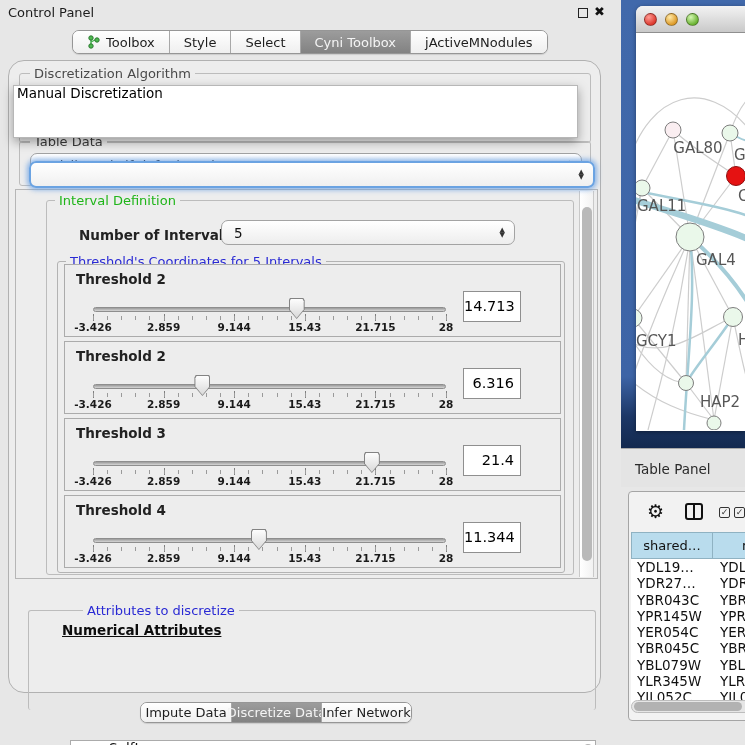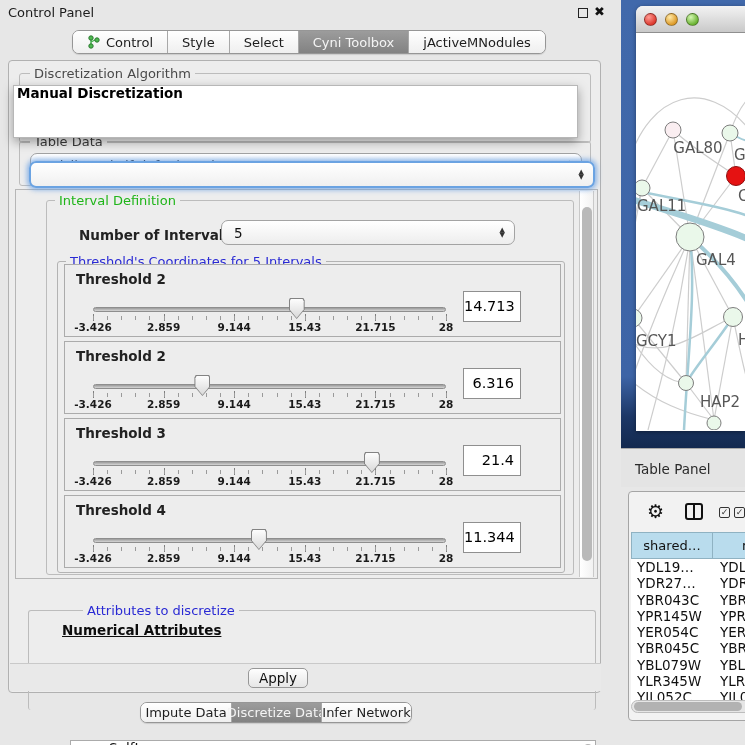--- a/index.html
+++ b/index.html
@@ -19,21 +19,21 @@
                box-shadow:0 1px 1px rgba(0,0,0,.12); }
   .seg { display:flex; align-items:center; justify-content:center; padding:0 14px;
          font-size:13px; color:#1d1d1d; background:linear-gradient(#ffffff,#efefef);
          border-left:1px solid #a8a8a8; white-space:nowrap; }
   .seg:first-child { border-left:none; }
   .seg.selected { background:linear-gradient(#9c9c9c,#828282); color:#f4f4f4; }
   .top-tabs { left:72px; top:30px; }
   .bottom-tabs { left:140px; top:702px; }
 
   .main-panel { position:absolute; left:8px; top:60px; width:593px; height:633px;
-                background:#ededed; border:1px solid #b1b1b1; border-radius:4px; }
+                background:#ededed; border:1px solid #b1b1b1; border-radius:16px; }
 
   .groupbox { position:absolute; border:1px solid #bcbcbc; border-radius:3px; }
   .grouplabel { position:absolute; top:-8px; background:#ededed; padding:0 4px; font-size:13px; }
   .gl-gray  { color:#4a4a4a; }
   .gl-green { color:#1fb519; }
   .gl-blue  { color:#2a2ad4; }
 
   .combo { position:absolute; background:linear-gradient(#ffffff,#ededed); border:1px solid #a3a3a3;
            border-radius:7px; display:flex; align-items:center; padding:0 26px 0 12px;
            font-size:13.5px; color:#111; }
@@ -42,21 +42,21 @@
 
   
   .combo-focus { left:20px; top:100px; width:566px; height:27px;
                  border:2px solid #6ba3e2; box-shadow:0 0 5px 2px rgba(106,160,228,.75);
                  background:linear-gradient(#ffffff,#f0f0f0); z-index:3; }
 
   .popup { position:absolute; left:4px; top:24px; width:565px; height:53px; background:#fff;
            border:1px solid #b7b7b7; box-shadow:0 4px 10px rgba(0,0,0,.35); z-index:5; }
   .popup-prompt { text-align:center; color:#b3b3b3; font-size:13.5px; padding-top:3px; height:19px; }
   .popup-item { font-size:13.5px; padding:0 3px; height:15.5px; line-height:15.5px; color:#000; }
-  .popup-item.bold { font-weight:bold; }
+  .popup-item.bold { font-weight:normal; }
 
   
   .scroll-region { position:absolute; left:6px; top:128px; width:583px; height:390px;
                    background:#ededed; border:1px solid #b6b6b6; }
   .vtrack { position:absolute; right:3px; top:1px; width:15px; height:386px;
             background:linear-gradient(90deg,#ffffff,#f2f2f2);
             border-left:1px solid #c9c9c9; border-right:1px solid #c9c9c9; }
   .vthumb { position:absolute; left:2px; width:10px; border-radius:6px; background:#b9b9b9; }
 
   .ticklab { position:absolute; transform:translateX(-50%); font-size:10.5px; font-weight:bold;
@@ -148,21 +148,21 @@
   <div class="seg">
     <span style="margin-right:6px; display:inline-flex;">
       <svg width="13" height="14" viewBox="0 0 13 14">
         <line x1="4" y1="3" x2="4" y2="11" stroke="#3fae49" stroke-width="1.4"></line>
         <line x1="4" y1="7" x2="10" y2="4" stroke="#3fae49" stroke-width="1.2"></line>
         <circle cx="4" cy="3" r="2.2" fill="#4db94f" stroke="#2c7a31"></circle>
         <circle cx="4" cy="11" r="2.2" fill="#4db94f" stroke="#2c7a31"></circle>
         <circle cx="10" cy="5" r="2.2" fill="#4db94f" stroke="#2c7a31"></circle>
       </svg>
     </span>
-    <span>Control</span>
+    <span>Toolbox</span>
   </div>
   <div class="seg">
       <span>Style</span>
     </div>
   <div class="seg">
       <span>Select</span>
     </div>
   <div class="seg selected">
       <span>Cyni Toolbox</span>
     </div>
@@ -286,23 +286,20 @@
       <div class="attr-item">SelfLoops</div>
 
       <div class="attr-vthumb"></div>
     </div>
 
     <div class="vtrack">
       <div class="vthumb" style="top:16px; height:354px;"></div>
     </div>
   </div>
 
-  <div class="apply-strip">
-    <button class="apply-btn">Apply</button>
-  </div>
 </div>
 
 <div class="seg-group bottom-tabs" style="height:21px;">
   <div class="seg" style="width:90px;">
       <span>Impute Data</span>
     </div>
   <div class="seg selected" style="width:90px;">
       <span>Discretize Data</span>
     </div>
   <div class="seg" style="width:90px;">

